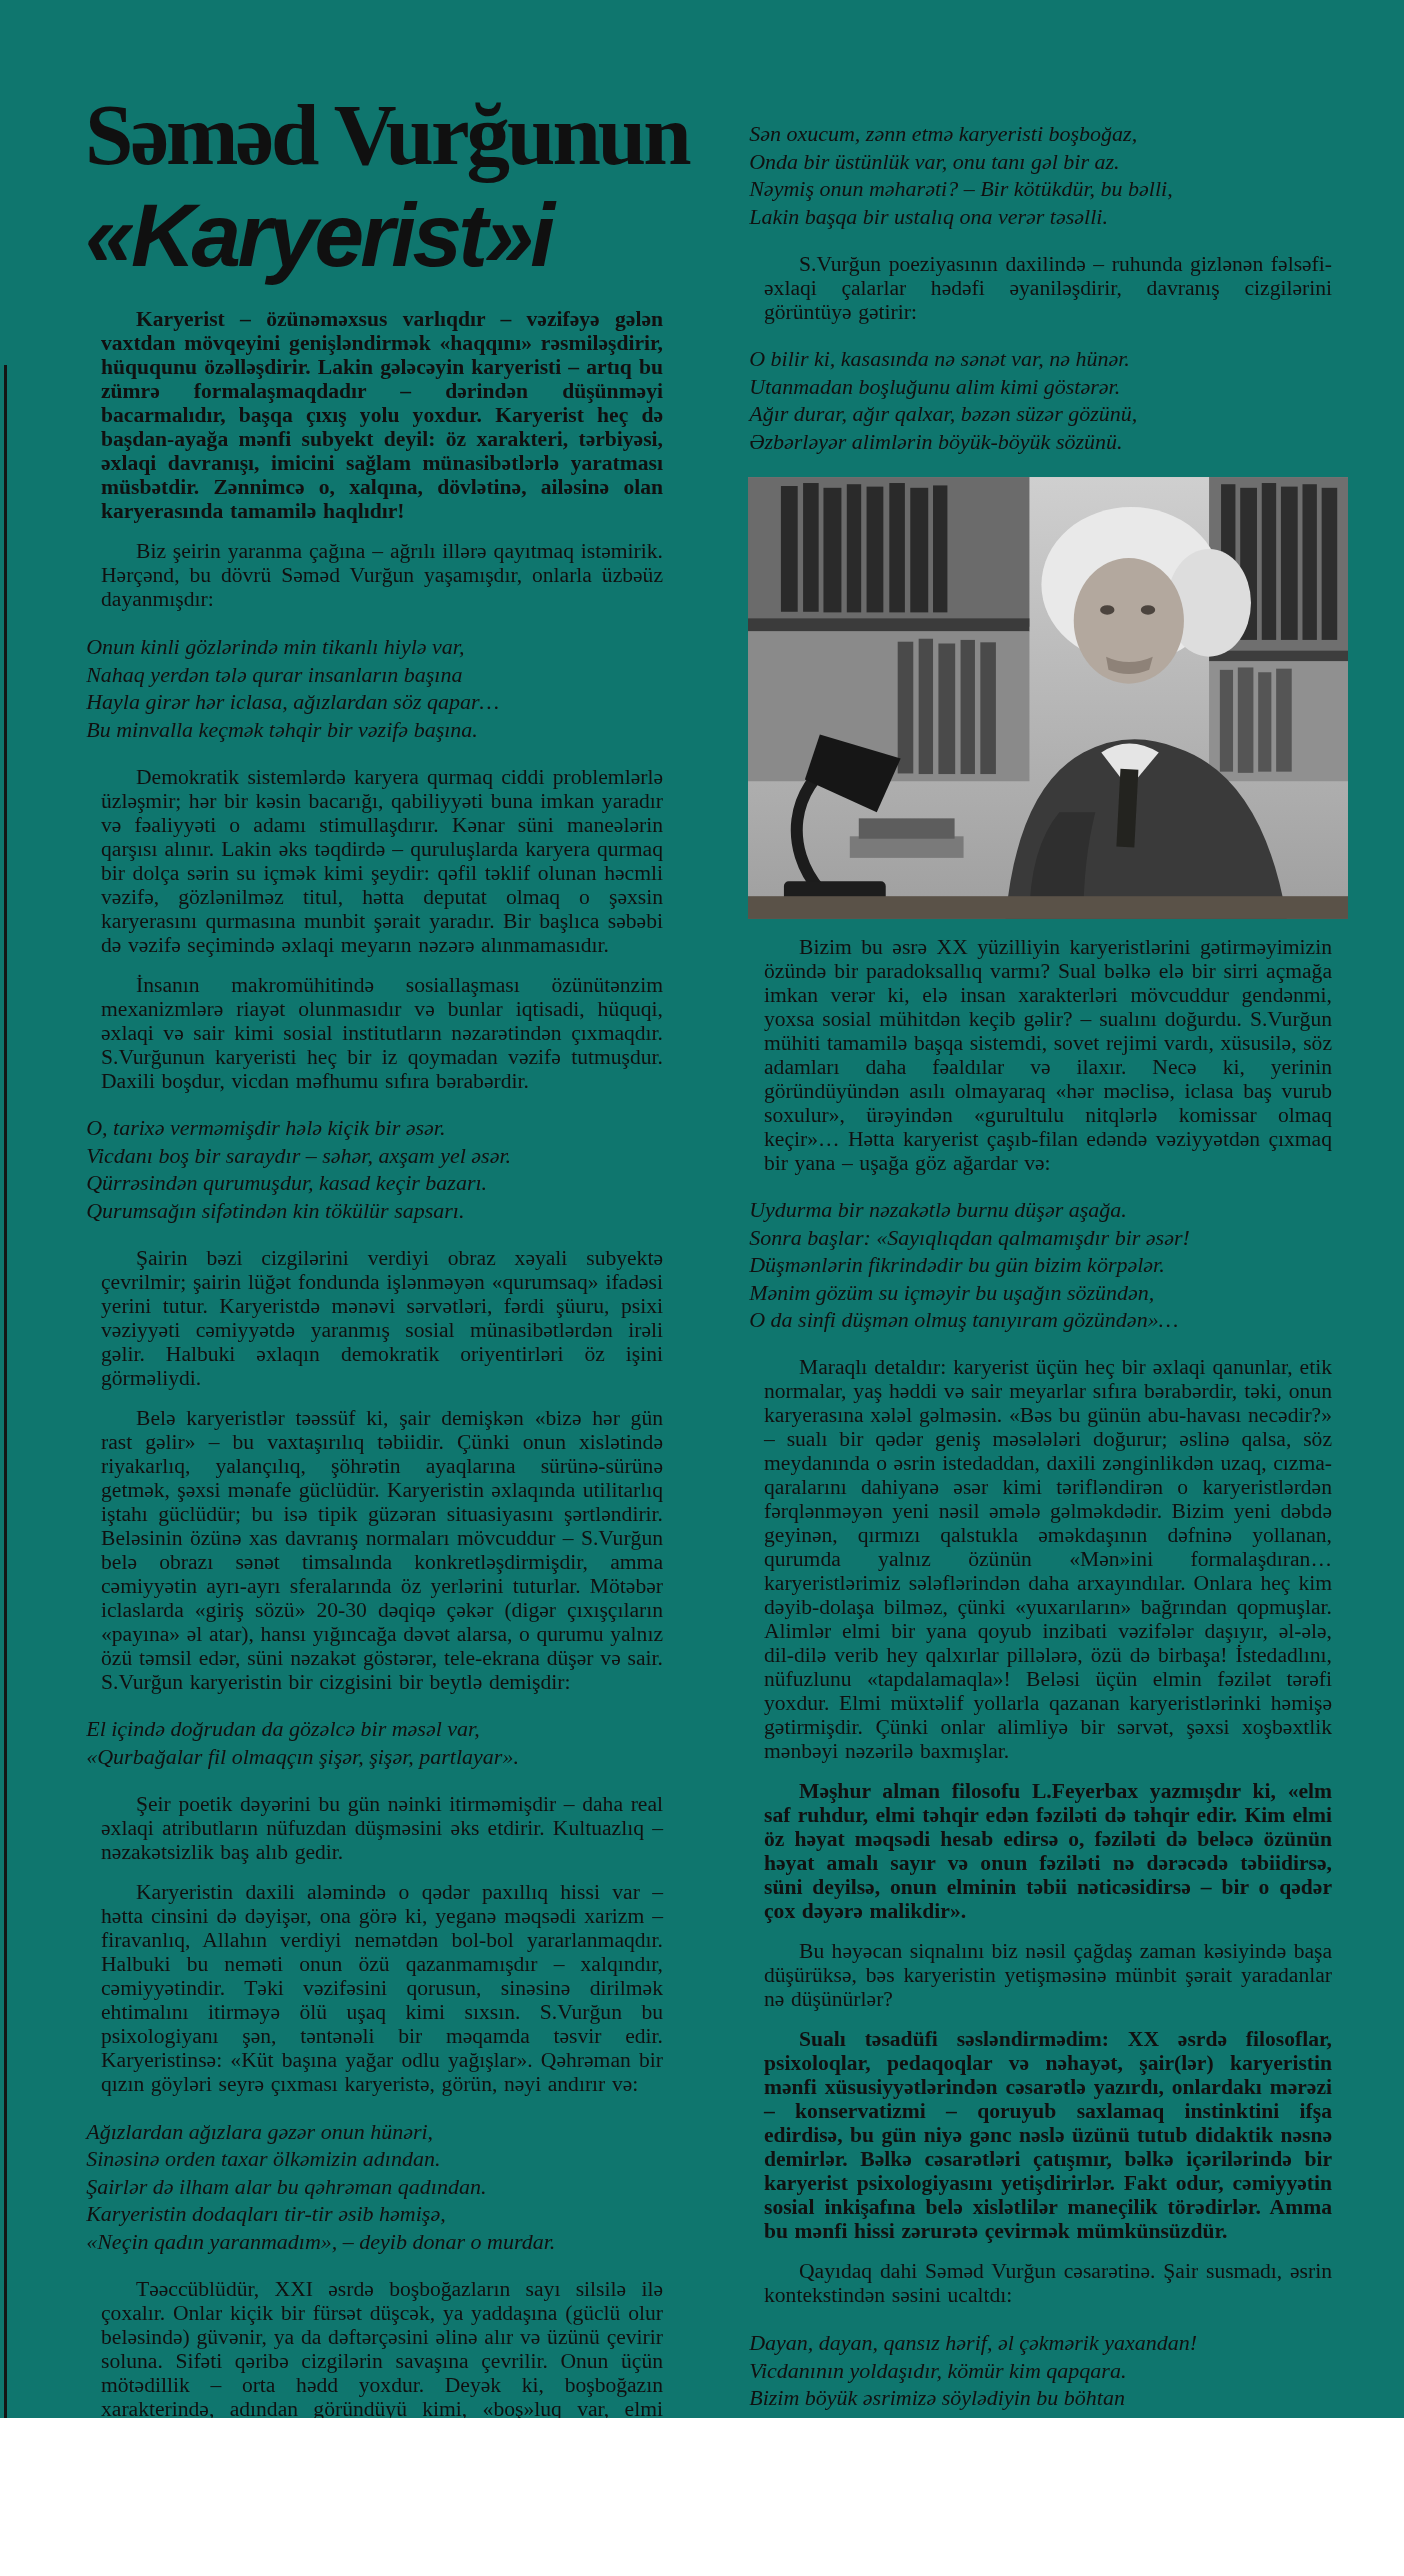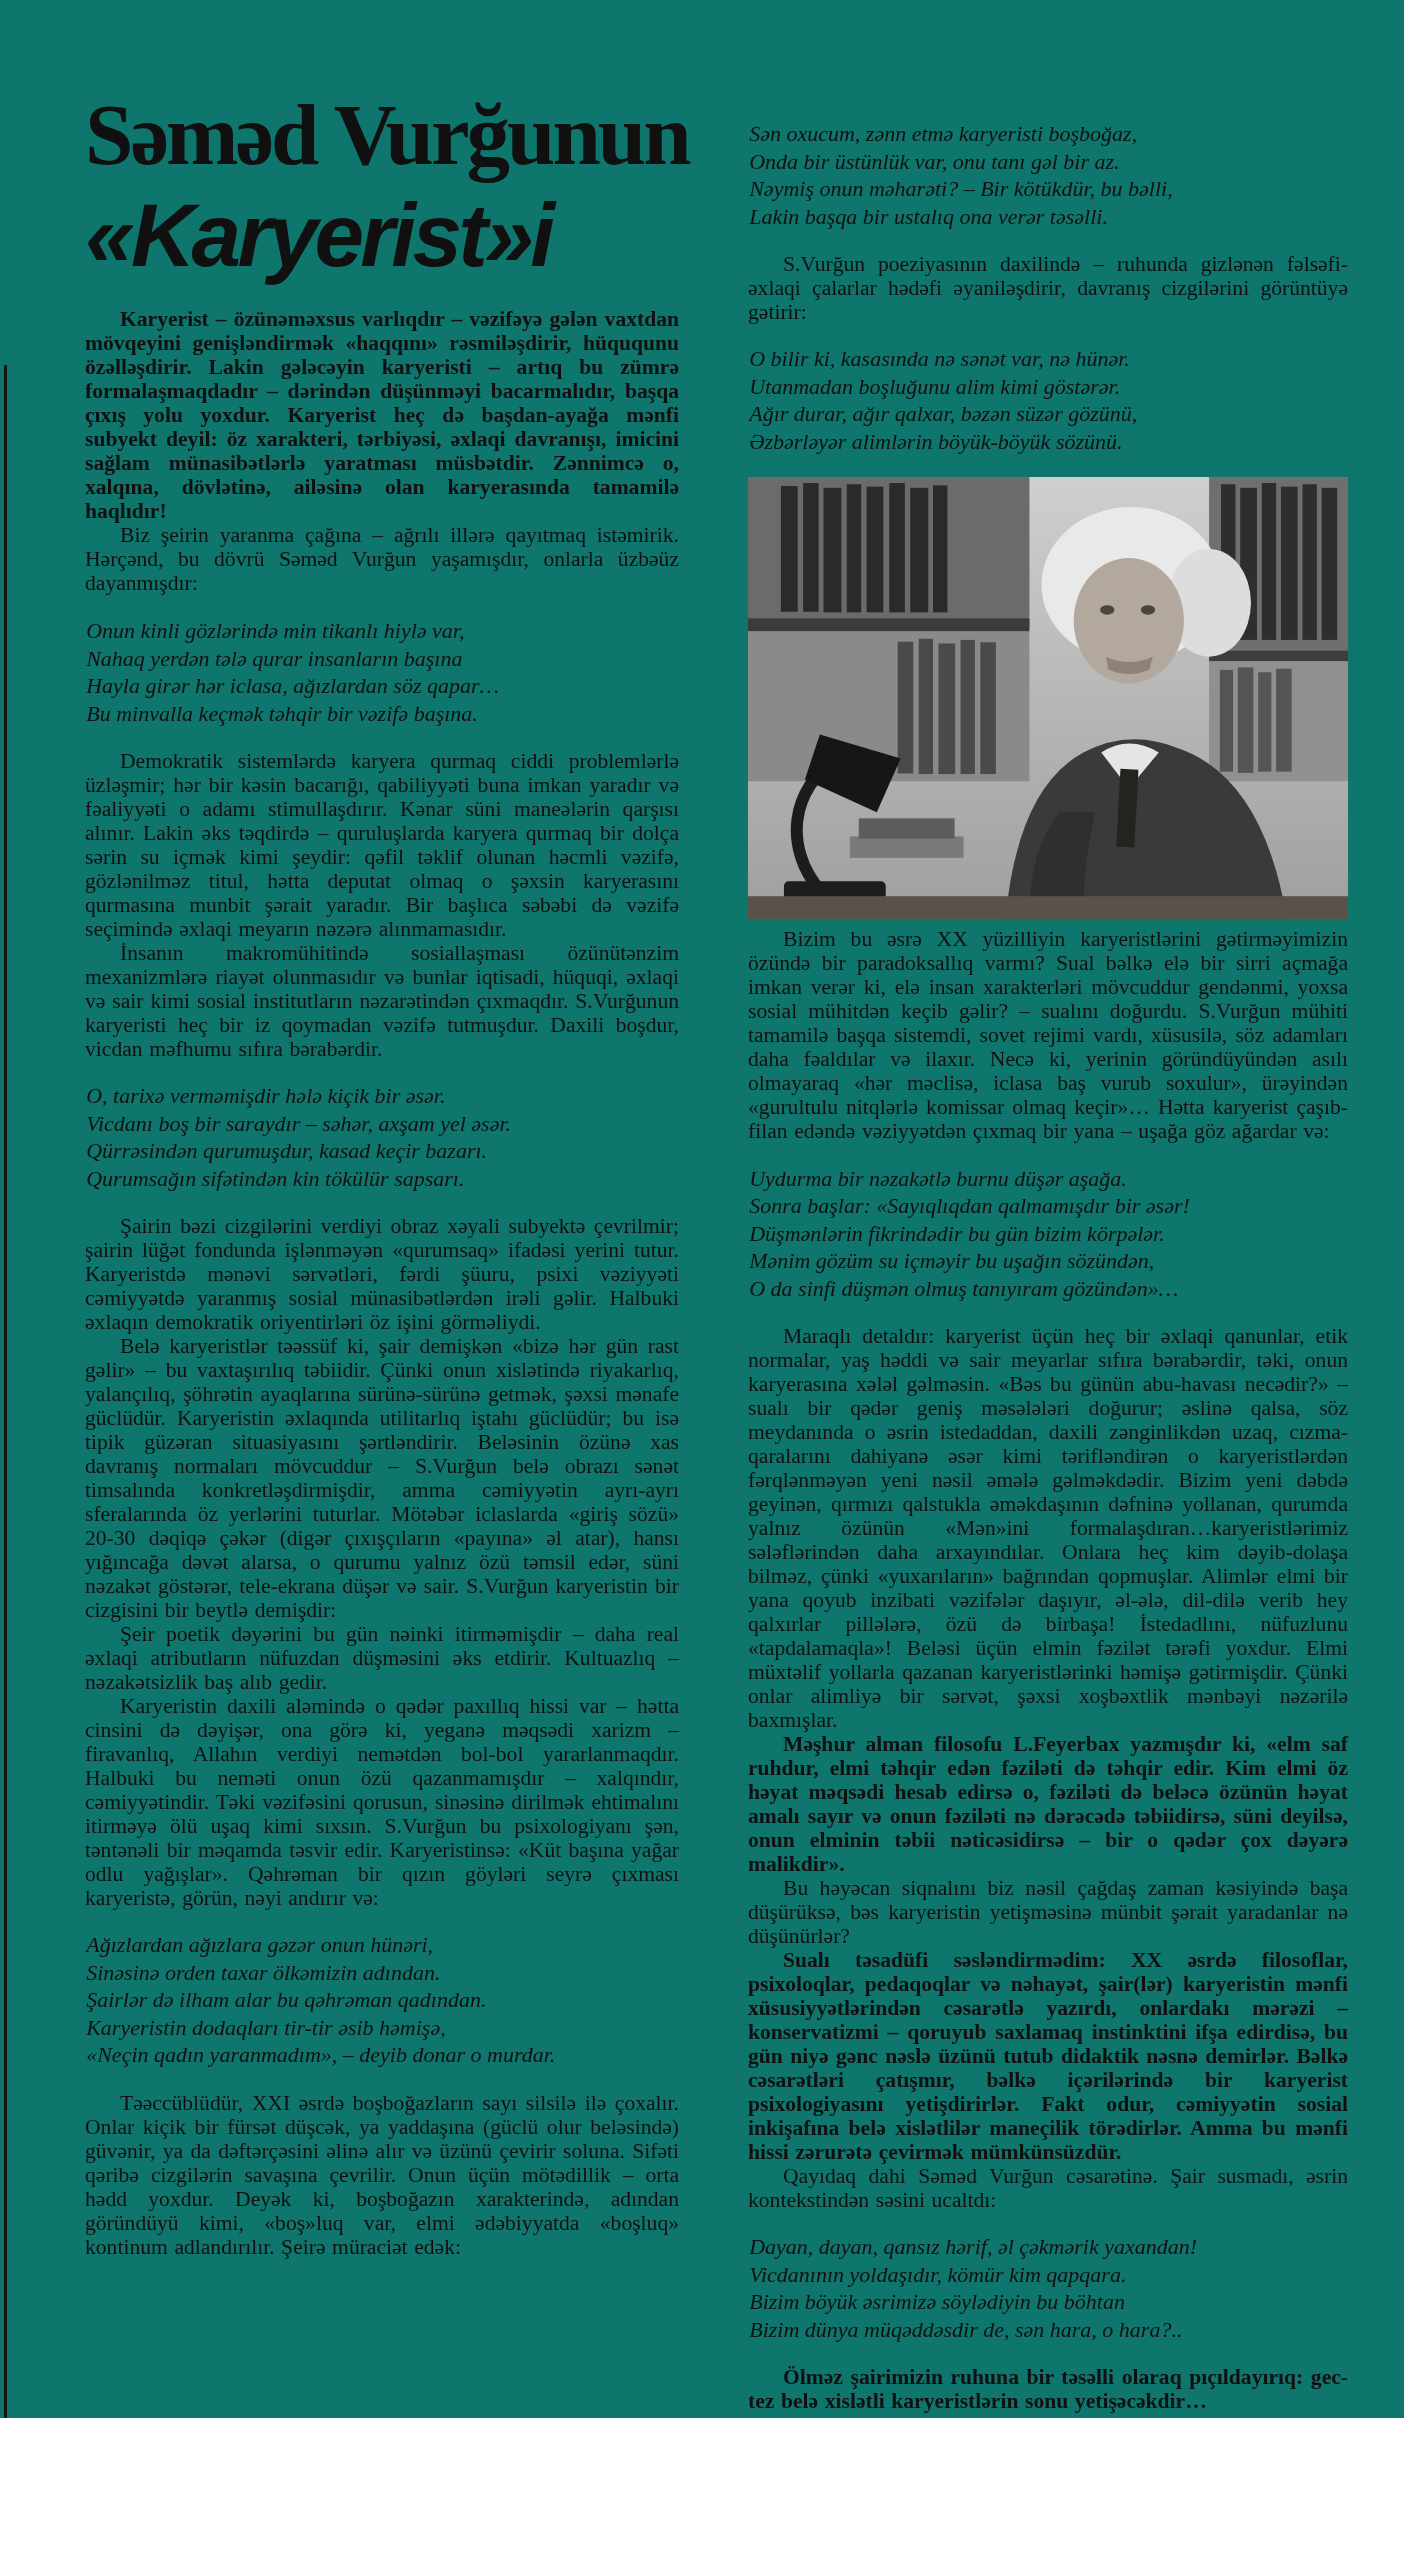--- a/index.html
+++ b/index.html
@@ -44,21 +44,21 @@
     font-weight:bold;
     font-size:89px;
     letter-spacing:-3.6px;
     white-space:nowrap;
     margin:0 0 20.4px 0;
   }
   p.body-p {
     font-size:21.6px;
     line-height:24px;
     text-align:justify;
-    margin:0;
+    margin:16px;
     text-indent:35px;
     word-spacing:1.2px;
   }
   p.lead { font-weight:bold; }
   p.bold { font-weight:bold; }
   .verse {
     font-style:italic;
     font-size:22px;
     line-height:27.5px;
     margin:21.6px 0 21.6px 1.2px;
@@ -123,20 +123,24 @@
     <div class="verse">
       <div>O, tarixə verməmişdir hələ kiçik bir əsər.</div>
       <div>Vicdanı boş bir saraydır – səhər, axşam yel əsər.</div>
       <div>Qürrəsindən qurumuşdur, kasad keçir bazarı.</div>
       <div>Qurumsağın sifətindən kin tökülür sapsarı.</div>
     </div>
 
     <p class="body-p">Şairin bəzi cizgilərini verdiyi obraz xəyali subyektə çevrilmir; şairin lüğət fondunda işlənməyən «qurumsaq» ifadəsi yerini tutur. Karyeristdə mənəvi sərvətləri, fərdi şüuru, psixi vəziyyəti cəmiyyətdə yaranmış sosial münasibətlərdən irəli gəlir. Halbuki əxlaqın demokratik oriyentirləri öz işini görməliydi.</p>
     <p class="body-p">Belə karyeristlər təəssüf ki, şair demişkən «bizə hər gün rast gəlir» – bu vaxtaşırılıq təbiidir. Çünki onun xislətində riyakarlıq, yalançılıq, şöhrətin ayaqlarına sürünə-sürünə getmək, şəxsi mənafe güclüdür. Karyeristin əxlaqında utilitarlıq iştahı güclüdür; bu isə tipik güzəran situasiyasını şərtləndirir. Beləsinin özünə xas davranış normaları mövcuddur – S.Vurğun belə obrazı sənət timsalında konkretləşdirmişdir, amma cəmiyyətin ayrı-ayrı sferalarında öz yerlərini tuturlar. Mötəbər iclaslarda «giriş sözü» 20-30 dəqiqə çəkər (digər çıxışçıların «payına» əl atar), hansı yığıncağa dəvət alarsa, o qurumu yalnız özü təmsil edər, süni nəzakət göstərər, tele-ekrana düşər və sair. S.Vurğun karyeristin bir cizgisini bir beytlə demişdir:</p>
 
+    <div class="verse">
+      <div>El içində doğrudan da gözəlcə bir məsəl var,</div>
+      <div>«Qurbağalar fil olmaqçın şişər, şişər, partlayar».</div>
+    </div>
 
     <p class="body-p">Şeir poetik dəyərini bu gün nəinki itirməmişdir – daha real əxlaqi atributların nüfuzdan düşməsini əks etdirir. Kultuazlıq – nəzakətsizlik baş alıb gedir.</p>
     <p class="body-p">Karyeristin daxili aləmində o qədər paxıllıq hissi var – hətta cinsini də dəyişər, ona görə ki, yeganə məqsədi xarizm – firavanlıq, Allahın verdiyi nemətdən bol-bol yararlanmaqdır. Halbuki bu neməti onun özü qazanmamışdır – xalqındır, cəmiyyətindir. Təki vəzifəsini qorusun, sinəsinə dirilmək ehtimalını itirməyə ölü uşaq kimi sıxsın. S.Vurğun bu psixologiyanı şən, təntənəli bir məqamda təsvir edir. Karyeristinsə: «Küt başına yağar odlu yağışlar». Qəhrəman bir qızın göyləri seyrə çıxması karyeristə, görün, nəyi andırır və:</p>
 
     <div class="verse">
       <div>Ağızlardan ağızlara gəzər onun hünəri,</div>
       <div>Sinəsinə orden taxar ölkəmizin adından.</div>
       <div>Şairlər də ilham alar bu qəhrəman qadından.</div>
       <div>Karyeristin dodaqları tir-tir əsib həmişə,</div>
       <div>«Neçin qadın yaranmadım», – deyib donar o murdar.</div>

